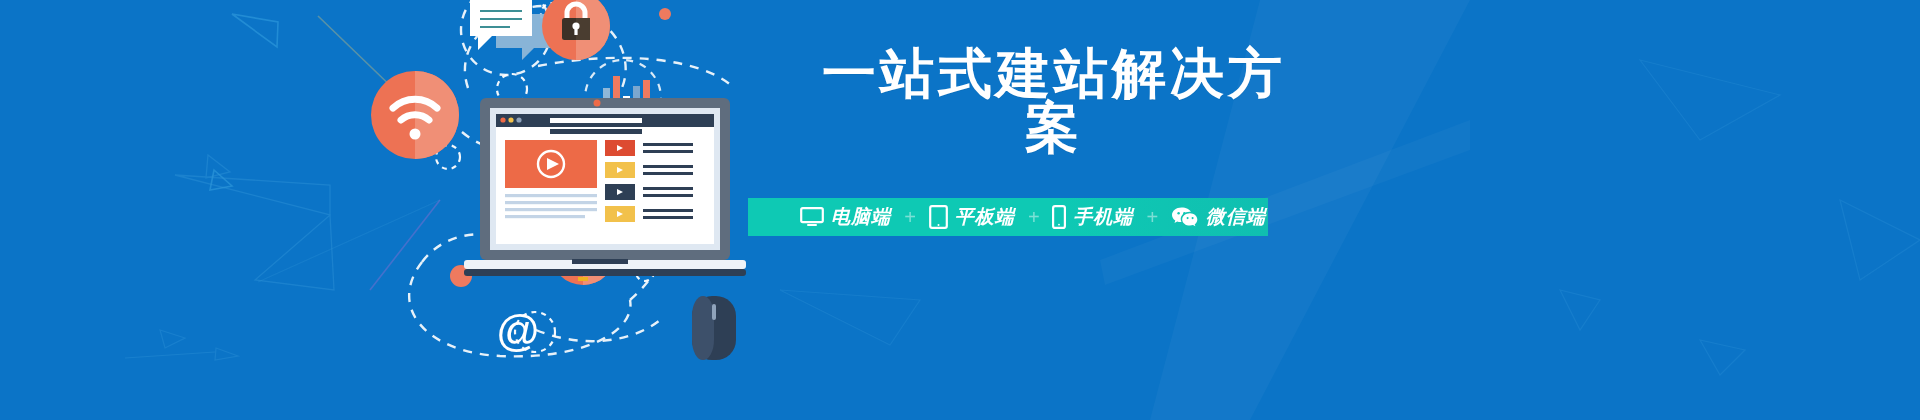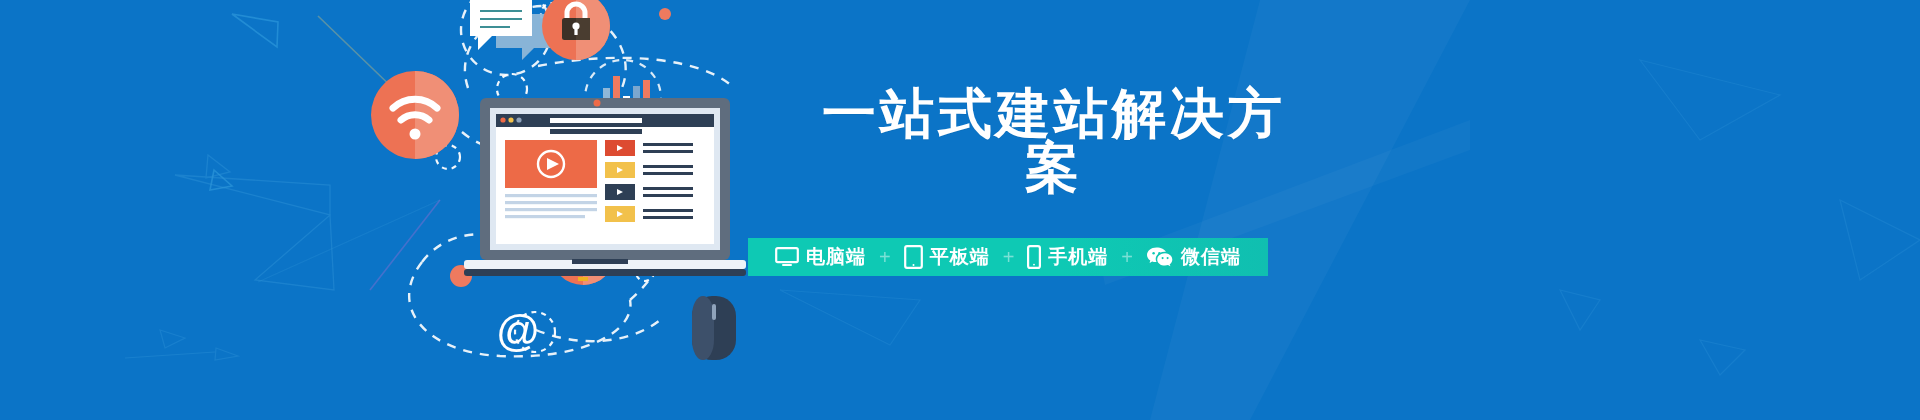--- a/index.html
+++ b/index.html
@@ -36,32 +36,32 @@
   .headline {
     font-size: 54px;
     font-weight: bold;
     color: #ffffff;
     letter-spacing: 4px;
     line-height: 1;
     text-align: center;
     width: 520px;
     margin-left: 46px;
     text-shadow: 0 1px 0 rgba(0,0,0,.05);
-    margin-top: 40px;
   }
   .badge-bar {
     margin-top: 44px;
     margin-left: 0;
     width: 520px;
     height: 38px;
     background: #0fc9b7;
     background: linear-gradient(90deg,#0ec9b4 0%,#0ec9b4 60%,#10bfb0 100%);
     display: flex;
     align-items: center;
-    justify-content: center;
+    justify-content: flex-end;
+    font-style: italic;
   }
   .badge-item {
     display: flex;
     align-items: center;
     gap: 7px;
     padding: 0 2px;
   }
   .badge-label {
     color: #ffffff;
     font-size: 19px;

